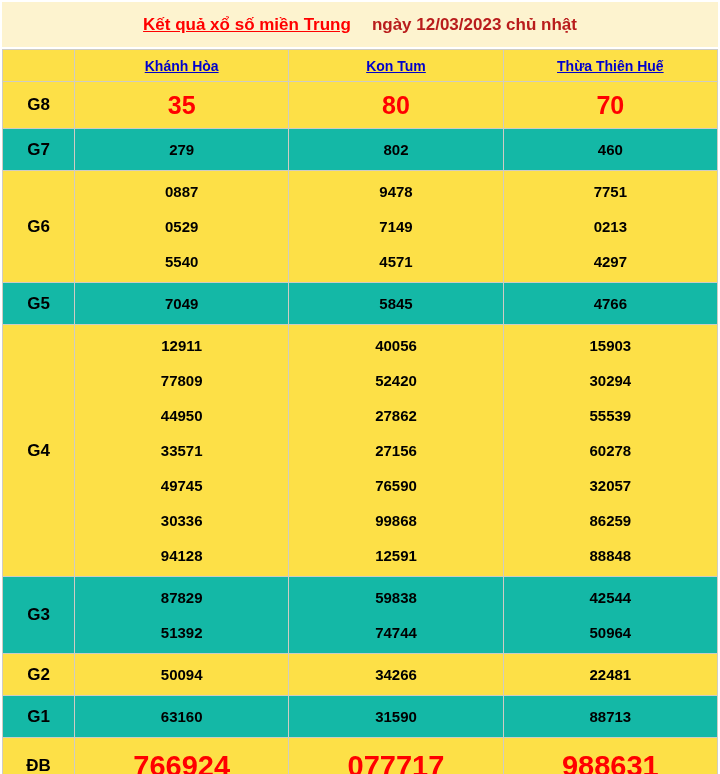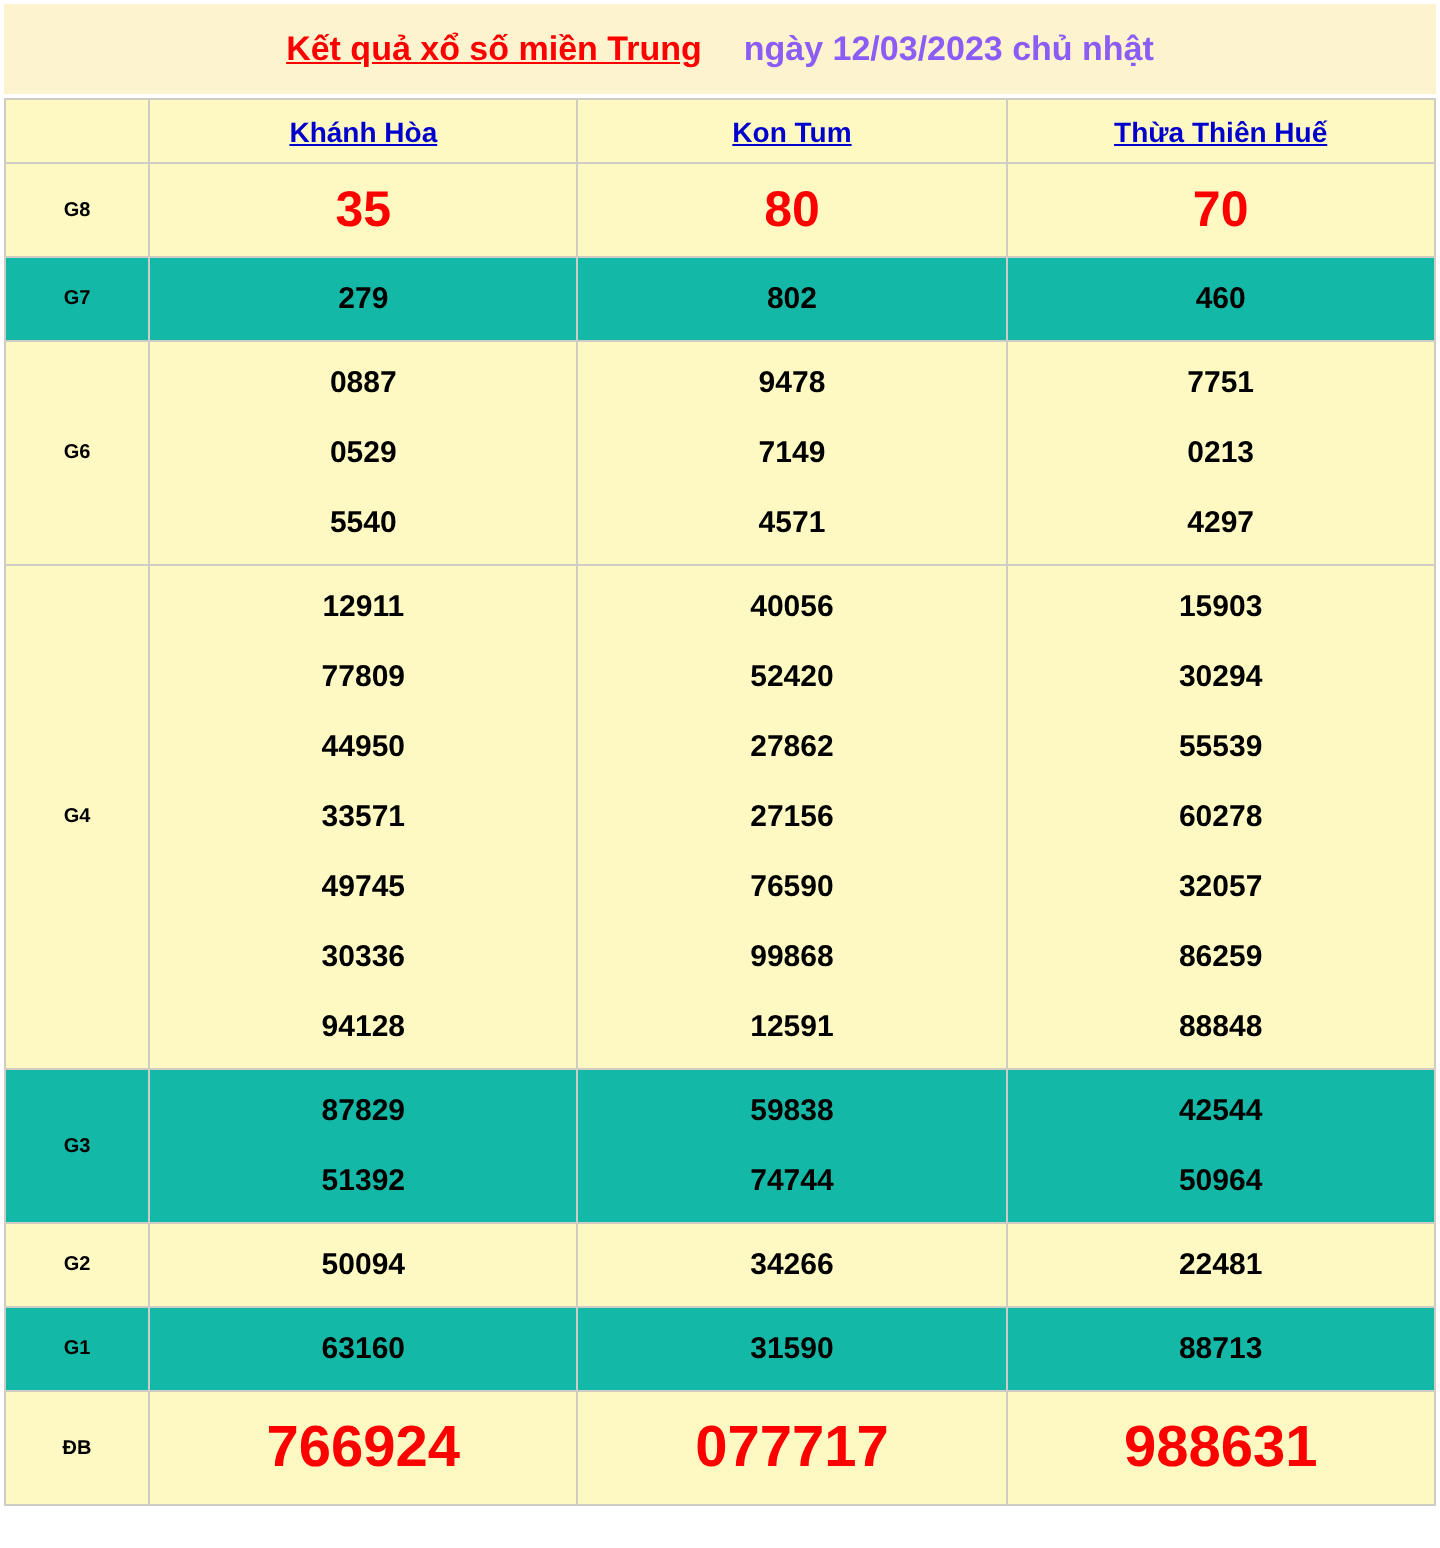--- a/index.html
+++ b/index.html
@@ -23,51 +23,51 @@
     font-weight: bold;
     margin-bottom: 2px;
     white-space: nowrap;
   }
   .banner a.title-link {
     color: #ff0000;
     text-decoration: underline;
     cursor: pointer;
   }
   .banner .title-rest {
-    color: #8b5cf6;
+    color: #b91c1c;
     margin-left: 21px;
   }
   
   table.results {
     width: 100%;
     border-collapse: collapse;
     table-layout: fixed;
   }
   table.results col.c-label { width: 72px; }
   table.results td, table.results th {
     border: 1px solid #cfccc3;
     text-align: center;
     vertical-align: middle;
-    background: #fef9c3;
+    background: #fde047;
   }
   tr.shade td { background: #14b8a6; }
   
   th.col-head {
     height: 32px;
     font-size: 14px;
     font-weight: bold;
   }
   th.col-head a {
     color: #0000cc;
     text-decoration: underline;
     cursor: pointer;
   }
   
   td.label-cell {
-    font-size: 10px;
+    font-size: 17px;
     font-weight: bold;
     color: #000000;
     padding: 4px 2px;
   }
   
   td.num-cell { padding: 3px 16px; }
   .num {
     font-size: 15px;
     font-weight: bold;
     color: #000000;
@@ -147,20 +147,32 @@
             <div class="num">9478</div>
             <div class="num">7149</div>
             <div class="num">4571</div>
           </td>
           <td class="num-cell">
             <div class="num">7751</div>
             <div class="num">0213</div>
             <div class="num">4297</div>
           </td>
         </tr>
+        <tr class="shade">
+          <td class="label-cell">G5</td>
+          <td class="num-cell">
+            <div class="num">7049</div>
+          </td>
+          <td class="num-cell">
+            <div class="num">5845</div>
+          </td>
+          <td class="num-cell">
+            <div class="num">4766</div>
+          </td>
+        </tr>
         <tr class="">
           <td class="label-cell">G4</td>
           <td class="num-cell">
             <div class="num">12911</div>
             <div class="num">77809</div>
             <div class="num">44950</div>
             <div class="num">33571</div>
             <div class="num">49745</div>
             <div class="num">30336</div>
             <div class="num">94128</div>

